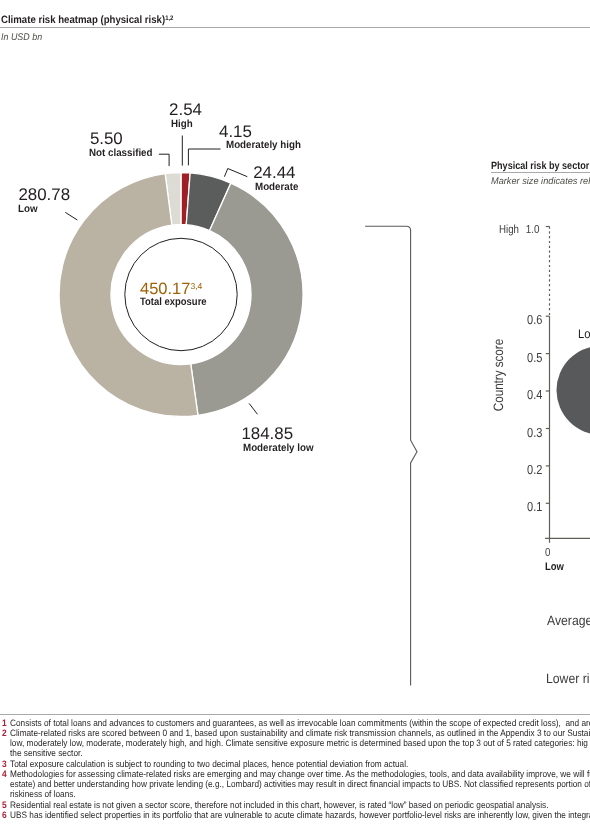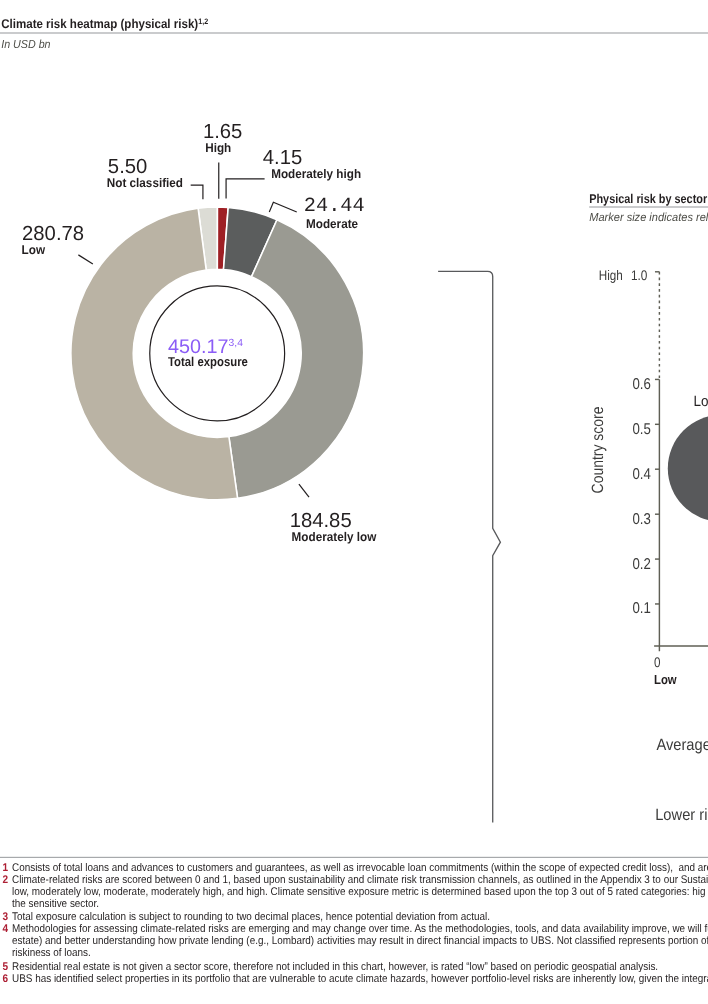--- a/index.html
+++ b/index.html
@@ -13,21 +13,21 @@
   .h-sub{position:absolute;font-style:italic;font-size:9.7px;color:#4d4d47;white-space:nowrap;
          transform:scaleX(0.92);transform-origin:0 0;}
   .lbl-val{position:absolute;font-size:16.9px;color:#231f20;white-space:nowrap;}
   .lbl-name{position:absolute;font-size:10.5px;font-weight:bold;white-space:nowrap;}
   svg{position:absolute;display:block;overflow:visible;}
   .fn{position:absolute;font-size:9.3px;line-height:9.3px;white-space:pre;
       transform:scaleX(0.889);transform-origin:0 0;}
   .fnum{color:#ad1f34;font-weight:bold;transform:scaleX(0.9);}
   .sup{font-size:0.62em;vertical-align:0.48em;font-weight:bold;}
   .sup2{font-size:0.52em;vertical-align:0.62em;}
-  .donut-total{position:absolute;font-size:16.5px;color:#8b5cf6;white-space:nowrap;
+  .donut-total{position:absolute;font-size:16.5px;color:#a16207;white-space:nowrap;
                transform:scaleX(1.0);transform-origin:0 0;}
   .donut-totlbl{position:absolute;font-size:10.7px;font-weight:bold;white-space:nowrap;
                 transform:scaleX(0.885);transform-origin:0 0;}
   .lbl-val{transform:scaleX(1.0);transform-origin:0 0;}
   .lbl-name{transform:scaleX(0.93);transform-origin:0 0;}
   .sc-tick{position:absolute;font-size:13px;color:#3c3c3b;white-space:nowrap;text-align:right;
            transform:scaleX(0.85);transform-origin:100% 0;}
   .sc-axlbl{position:absolute;font-size:11.6px;color:#3c3c3b;white-space:nowrap;
             transform:scaleX(0.84);transform-origin:0 0;}
   .sc-axlbl-b{position:absolute;font-size:11px;font-weight:bold;color:#231f20;white-space:nowrap;
@@ -71,27 +71,27 @@
   <span>450.17</span><sup class="sup2">3,4</sup>
 </div>
 <div class="donut-totlbl" style="left:140px;top:296px;">Total exposure</div>
 
 <div class="lbl-val" style="left:18.4px;top:185.4px;">280.78</div>
 <div class="lbl-name" style="left:18.4px;top:203.0px;">Low</div>
 
 <div class="lbl-val" style="left:89.9px;top:129.1px;">5.50</div>
 <div class="lbl-name" style="left:89.4px;top:146.8px;">Not classified</div>
 
-<div class="lbl-val" style="left:169.1px;top:100.4px;">1.65</div>
+<div class="lbl-val" style="left:169.1px;top:100.4px;">2.54</div>
 <div class="lbl-name" style="left:170.7px;top:117.7px;">High</div>
 
 <div class="lbl-val" style="left:219px;top:121.5px;">4.15</div>
 <div class="lbl-name" style="left:225.7px;top:139.3px;">Moderately high</div>
 
-<div class="lbl-val" style="left:253.2px;top:163.2px;font-family:Liberation Mono, monospace;">24.44</div>
+<div class="lbl-val" style="left:253.2px;top:163.2px;">24.44</div>
 <div class="lbl-name" style="left:254.9px;top:181.0px;">Moderate</div>
 
 <div class="lbl-val" style="left:241.4px;top:423.9px;">184.85</div>
 <div class="lbl-name" style="left:243.3px;top:441.5px;">Moderately low</div>
 
 <svg width="60" height="470" viewBox="0 0 60 470" style="left:363px;top:222px;">
   <path d="M 2.1 4.2 L 43.3 4.2 Q 47.6 4.2 47.6 8.5 L 47.6 218.2 L 54.0 229.8 L 47.6 241.0 L 47.6 463.5" fill="none" stroke="#58595b" stroke-width="1.1" stroke-linecap="butt" stroke-linejoin="miter"></path>
 </svg>
 
 <svg id="scatter" width="120" height="340" viewBox="0 0 120 340" style="left:490px;top:220px;">

